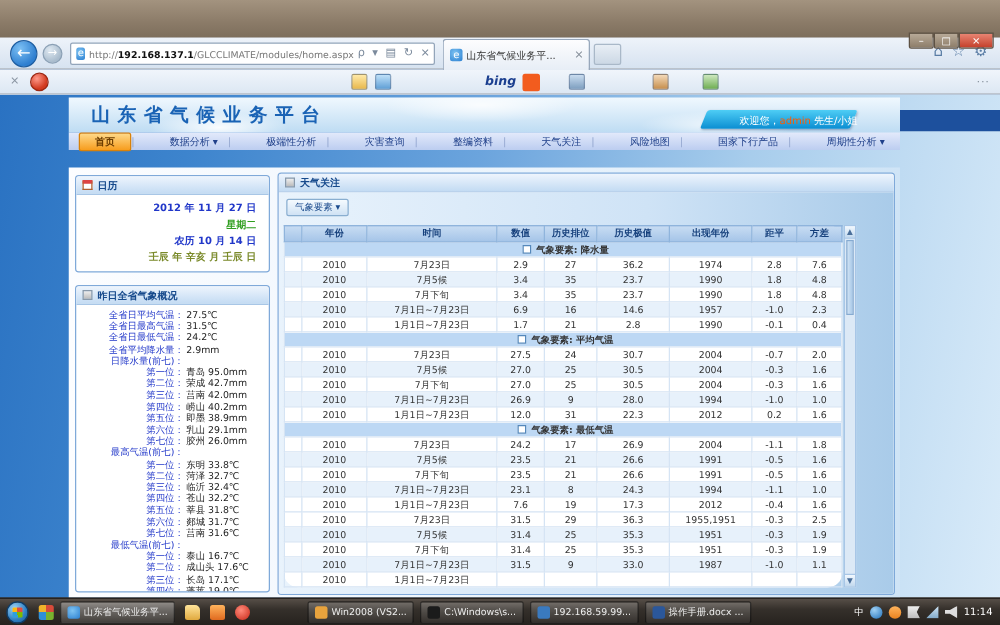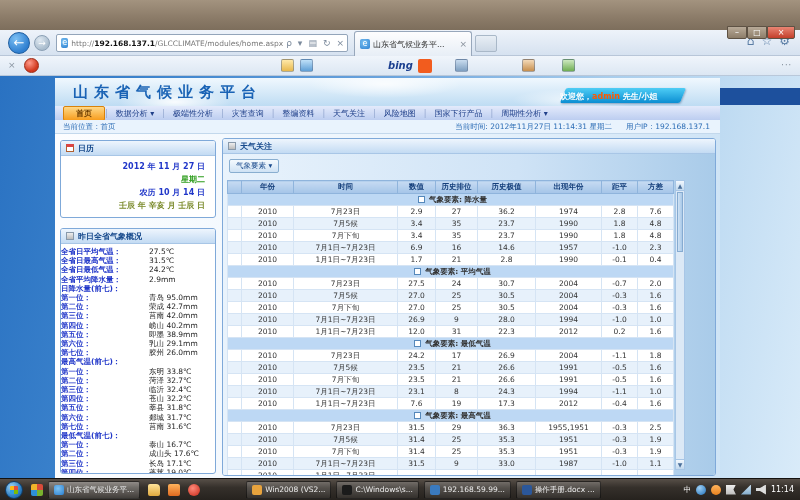--- a/index.html
+++ b/index.html
@@ -60,26 +60,26 @@
   #pageheader { position:absolute; left:0; top:0; width:665px; height:28px;
     background:
       radial-gradient(ellipse 80px 18px at 120px 24px, rgba(255,255,255,.9), rgba(255,255,255,0) 70%),
       radial-gradient(ellipse 110px 20px at 330px 6px, rgba(255,255,255,.8), rgba(255,255,255,0) 70%),
       radial-gradient(ellipse 90px 16px at 520px 22px, rgba(255,255,255,.7), rgba(255,255,255,0) 70%),
       linear-gradient(#f0f8fe,#bedcf3); }
   #page-title { position:absolute; left:18px; top:5px; font-size:15px; font-weight:bold; color:#1a63b5; letter-spacing:6px; }
   #welcome-ribbon { position:absolute; left:508px; top:10px; width:120px; height:15px;
     background:linear-gradient(#4ecdf5,#0b8ed2); transform:skewX(-22deg); border-radius:2px;
     box-shadow:1px 1px 2px rgba(0,40,90,.35); }
-  #welcome-text { position:absolute; left:505px; top:13px; width:126px; text-align:left; font-size:8px; color:#fff;font-weight:bold; }
+  #welcome-text { position:absolute; left:505px; top:13px; width:126px; text-align:right; font-size:8px; color:#fff; }
   #welcome-user { color:#ff5a00; }
 
   #pagenav { position:absolute; left:0; top:28px; width:665px; height:14px;
     background:linear-gradient(#e3eafb,#bccdf0); display:flex; align-items:center; font-size:8px; }
-  .nav-item { color:#20408a; padding:0 8px; white-space:nowrap; }
+  .nav-item { color:#20408a; padding:0 8px; white-space:nowrap;margin-left:20px; }
   .nav-item.active { background:linear-gradient(#ffd887,#f79d1e); border:1px solid #d9820a; border-radius:2px;
     color:#6b3c00; font-weight:bold; margin-left:8px; padding:1px 12px; }
   .nav-sep { color:#93a6cf; }
 
   #breadcrumb-bar { position:absolute; left:0; top:42px; width:665px; height:14px; background:#e9f3fd;
     border-bottom:1px solid #c3d8ec; display:flex; align-items:center; font-size:7.5px; color:#2b6cb5; }
   #breadcrumb { margin-left:8px; }
   #statusright { margin-left:auto; margin-right:10px; display:flex; gap:14px; }
 
   #contentarea { position:absolute; left:0; top:56px; width:665px; height:344px;
@@ -93,21 +93,21 @@
 
   #calendar-panel { left:5px; top:6px; width:156px; height:78px; }
   #calendar-body { padding:4px 10px 0 0; text-align:right; font-size:8px; line-height:13px; }
   .cal-blue { color:#2137c9; font-weight:bold; }
   .cal-green { color:#2f9e1e; font-weight:bold; }
   .cal-olive { color:#7a8a2a; font-weight:bold; }
 
   #overview-panel { left:5px; top:94px; width:156px; height:246px; }
   #overview-body { padding:3px 0 0 0; font-size:7.5px; line-height:9.2px; }
   .ov-line { display:flex; white-space:nowrap; }
-  .ov-label { width:86px; text-align:left; color:#2137c9; font-weight:bold; flex:none; }
+  .ov-label { width:86px; text-align:right; color:#2137c9; font-weight:normal; flex:none; }
   .ov-value { margin-left:2px; color:#222; }
 
   #main-panel { left:167px; top:4px; width:494px; height:338px; }
   #main-body { position:absolute; left:0; top:15px; width:492px; height:322px;
     background:linear-gradient(90deg,#e9f3fc 0%,#cfe3f6 60%,#a9cbe9 100%); }
   #filter-btn { position:absolute; left:6px; top:5px; height:14px; padding:0 6px;
     background:linear-gradient(#f5fafe,#cfe2f4); border:1px solid #89aed0; border-radius:2px;
     font-size:7.5px; line-height:12px; color:#1a4a8c; }
   #weather-table { position:absolute; left:4px; top:26px; width:446px; border-collapse:collapse; table-layout:fixed;
     background:#fff; font-size:7.5px;border-radius:12px; }
@@ -220,27 +220,20 @@
           <span class="nav-sep">|</span>
           <span class="nav-item">天气关注</span>
           <span class="nav-sep">|</span>
           <span class="nav-item">风险地图</span>
           <span class="nav-sep">|</span>
           <span class="nav-item">国家下行产品</span>
           <span class="nav-sep">|</span>
           <span class="nav-item">周期性分析 ▾</span>
         </div>
 
-      <div id="breadcrumb-bar">
-        <span id="breadcrumb">当前位置：首页</span>
-        <span id="statusright">
-          <span>当前时间: 2012年11月27日 11:14:31 星期二</span>
-          <span>用户IP：192.168.137.1</span>
-        </span>
-      </div>
 
       <div id="contentarea">
 
         <div class="panel" id="calendar-panel">
           <div class="panel-header">
             <span class="ph-icon"></span>
             <span>日历</span>
           </div>
           <div id="calendar-body">
             <div class="cal-blue">2012 年 11 月 27 日</div>
@@ -559,23 +552,20 @@
                     <td></td>
                     <td>2010</td>
                     <td>1月1日~7月23日</td>
                     <td>7.6</td>
                     <td>19</td>
                     <td>17.3</td>
                     <td>2012</td>
                     <td>-0.4</td>
                     <td>1.6</td>
                   </tr>
-                  <tr class="group-row">
-                    <td colspan="9"><span class="gbox"></span>气象要素: 最高气温</td>
-                  </tr>
                   <tr>
                     <td></td>
                     <td>2010</td>
                     <td>7月23日</td>
                     <td>31.5</td>
                     <td>29</td>
                     <td>36.3</td>
                     <td>1955,1951</td>
                     <td>-0.3</td>
                     <td>2.5</td>

